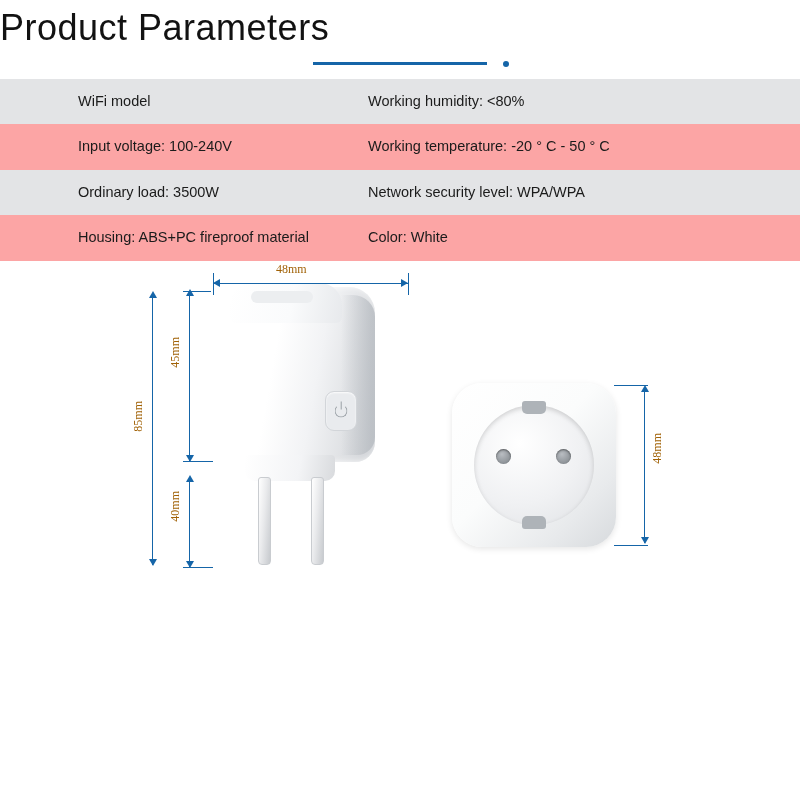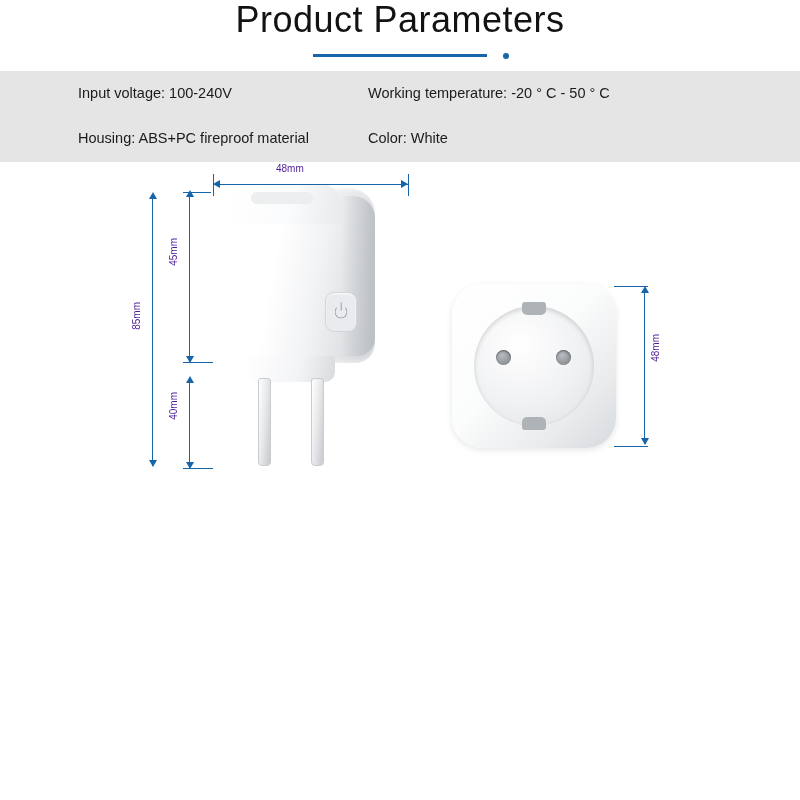--- a/index.html
+++ b/index.html
@@ -13,22 +13,21 @@
   }
   .page {
     position: relative;
     width: 800px;
     height: 800px;
     background: #fff;
   }
 
   
   .title-block {
-    padding-top: 0;
-    text-align: center;
+    padding-top: 8px;
   }
   .page-title {
     font-size: 36px;
     font-weight: 400;
     letter-spacing: 0.5px;
     color: #121212;
     line-height: 1.1;
     margin: 0;
   }
   .title-rule {
@@ -50,21 +49,21 @@
   }
 
   
   .spec-table {
     margin-top: 14px;
     width: 800px;
     border-collapse: collapse;
     table-layout: fixed;
   }
   .spec-table tr.row-odd td { background: #e3e4e6; }
-  .spec-table tr.row-even td { background: #e5e5e5; }
+  .spec-table tr.row-even td { background: #fca5a5; }
   .spec-table td {
     font-size: 14.5px;
     color: #1b1b1b;
     padding: 13px 8px 13px 0;
     vertical-align: middle;
     line-height: 1.35;
     border: none;
   }
   .spec-table td.c-left { padding-left: 78px; width: 368px; }
   .spec-table td.c-right { padding-left: 0; width: 432px; }
@@ -72,23 +71,23 @@
   .spec-table tr.tall td { padding-top: 11px; padding-bottom: 11px; }
 
   
   .figure-area {
     position: relative;
     width: 800px;
     height: 352px;
   }
   .dim-label {
     position: absolute;
-    font-size: 10px;
-    color: #4c1d95;
-    font-family: Liberation Sans, sans-serif;
+    font-size: 12px;
+    color: #a16207;
+    font-family: Liberation Serif, serif;
     white-space: nowrap;
   }
   .dim-label.vert {
     writing-mode: vertical-rl;
     transform: rotate(180deg);
   }
   .dim-line {
     position: absolute;
     background: #1565a8;
   }
@@ -268,24 +267,36 @@
 
 <div class="page">
 
   <div class="title-block">
     <h1 class="page-title">Product Parameters</h1>
     <div class="title-rule"></div>
   </div>
 
   <table class="spec-table">
     <tbody>
+      <tr class="row-odd">
+        <td class="c-left">WiFi model</td>
+        <td class="c-right">
+            <div class="inner">Working humidity: &lt;80%</div>
+          </td>
+      </tr>
       <tr class="row-even">
         <td class="c-left">Input voltage: 100-240V</td>
         <td class="c-right">
             <div class="inner">Working temperature: -20 ° C - 50 ° C</div>
+          </td>
+      </tr>
+      <tr class="row-odd">
+        <td class="c-left">Ordinary load: 3500W</td>
+        <td class="c-right">
+            <div class="inner">Network security level: WPA/WPA</div>
           </td>
       </tr>
       <tr class="row-even">
         <td class="c-left">Housing: ABS+PC fireproof material</td>
         <td class="c-right">
             <div class="inner">Color: White</div>
           </td>
       </tr>
     </tbody>
   </table>

